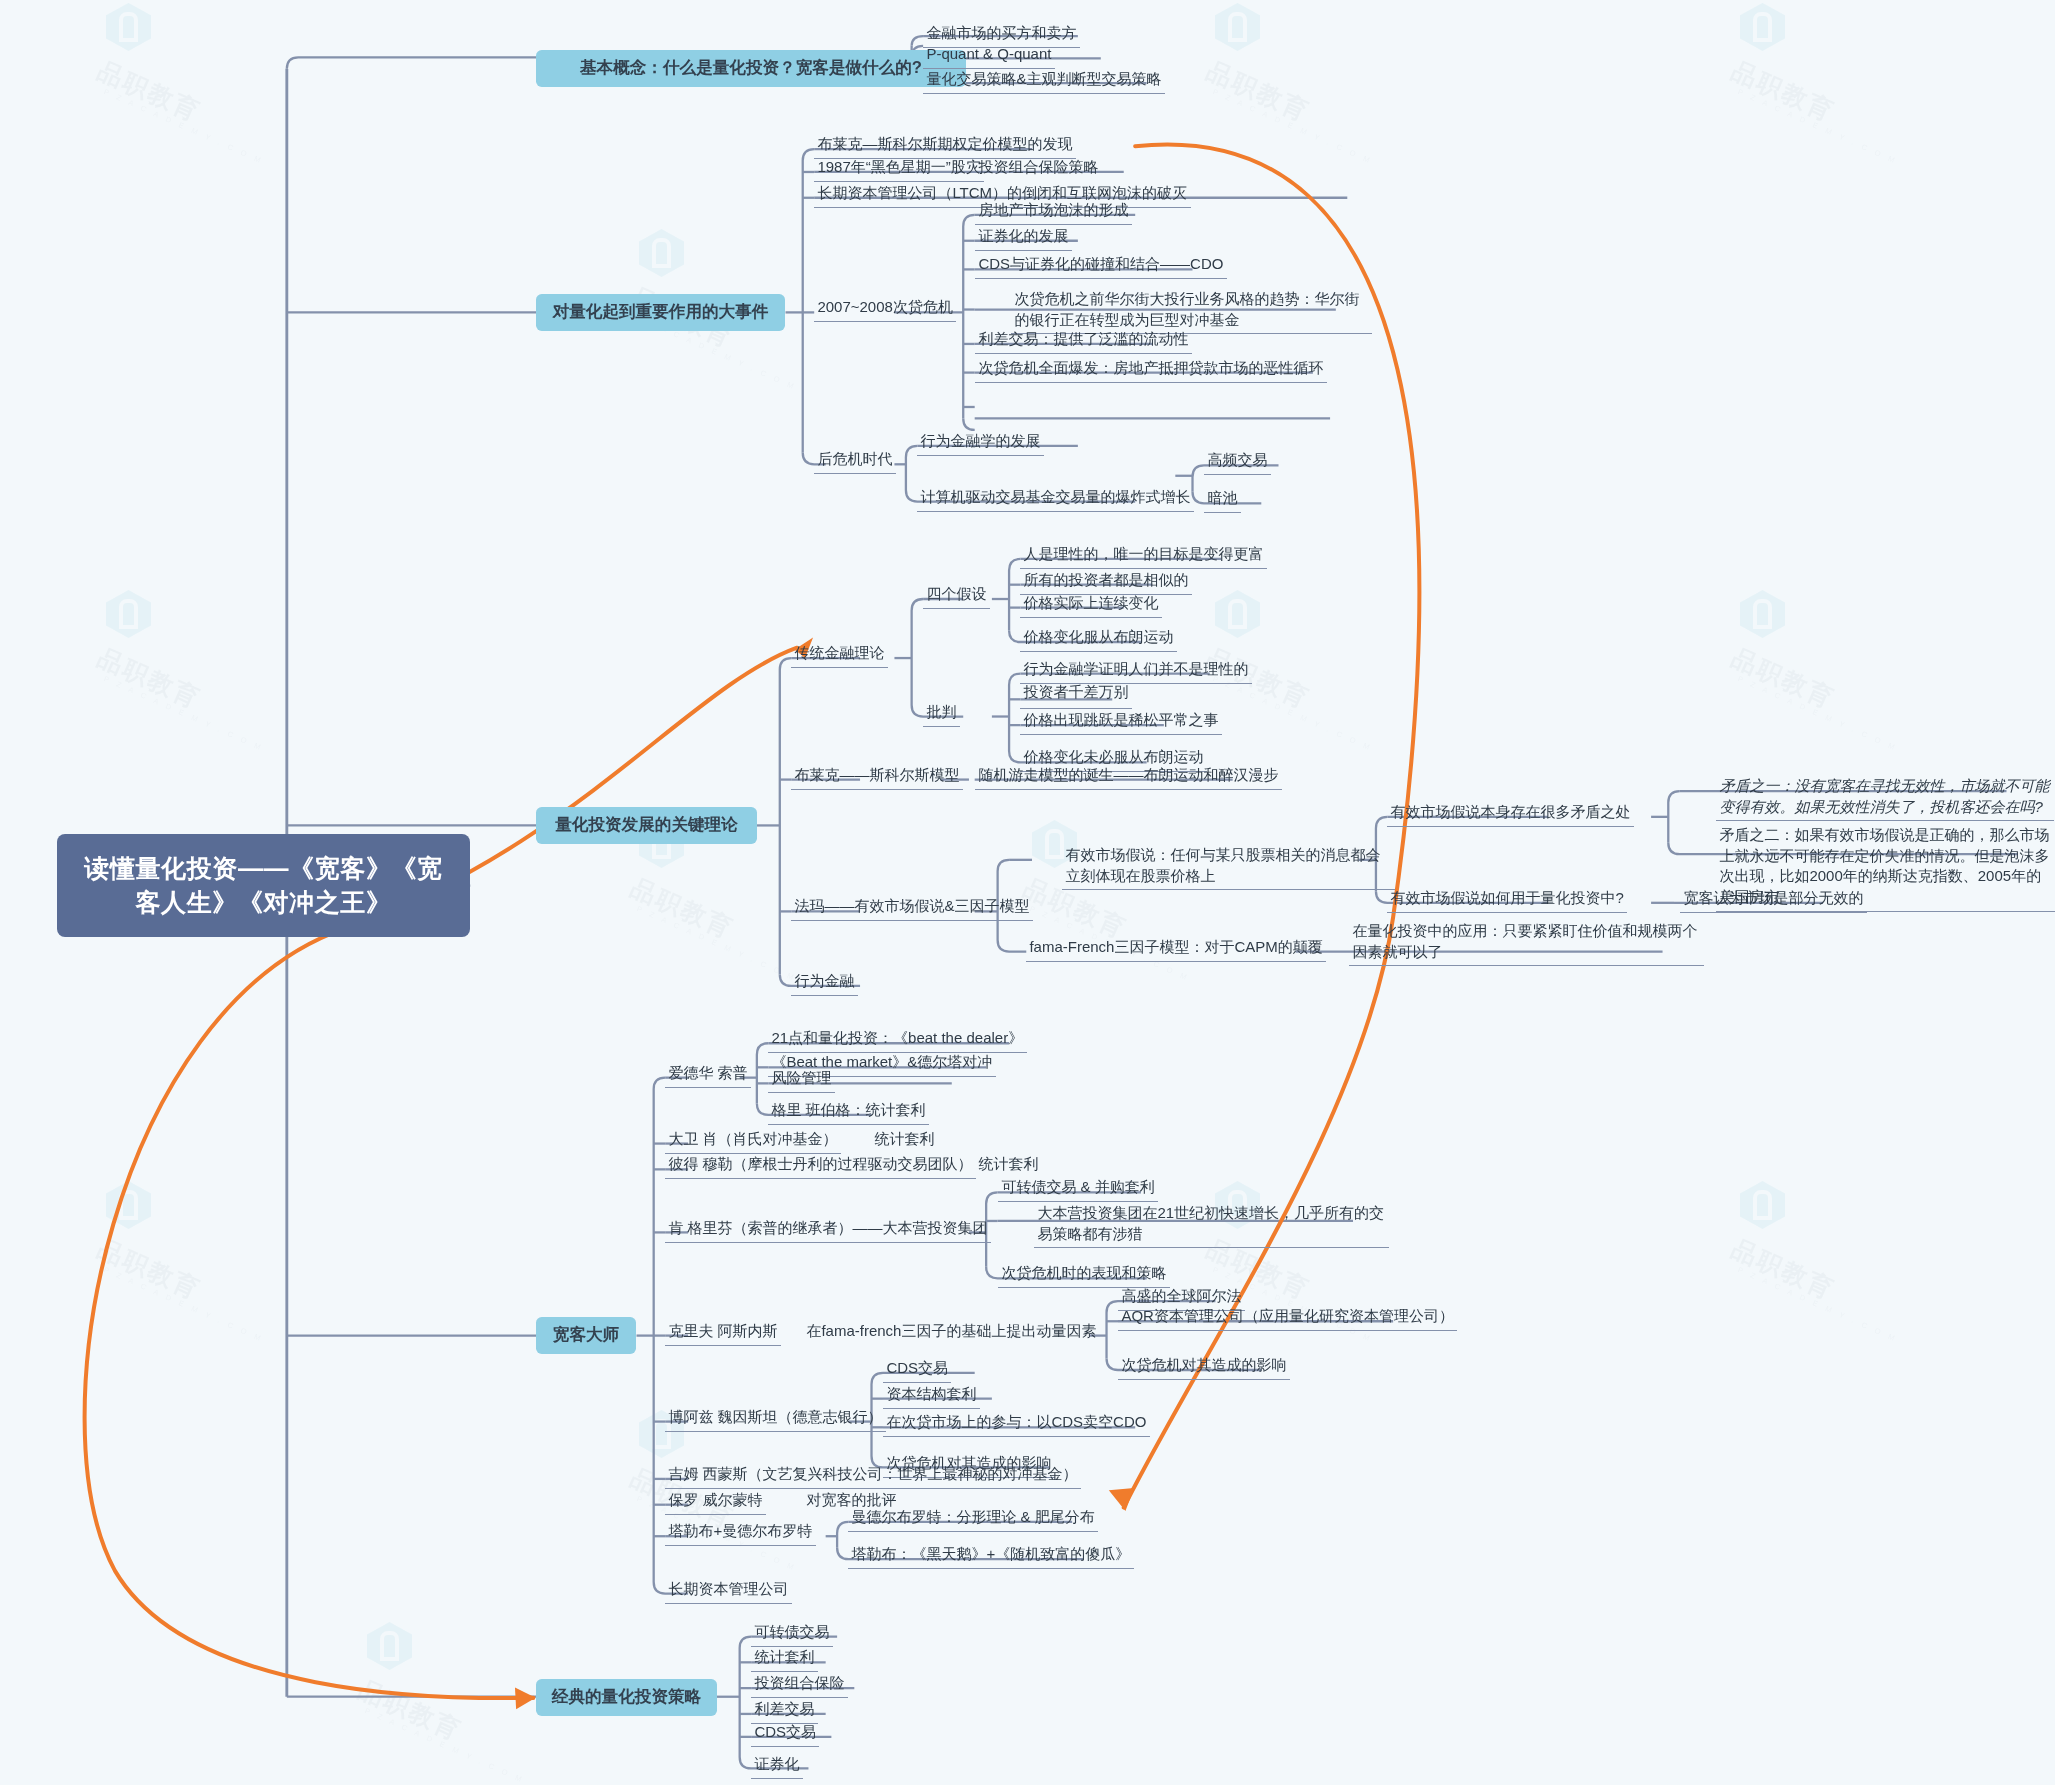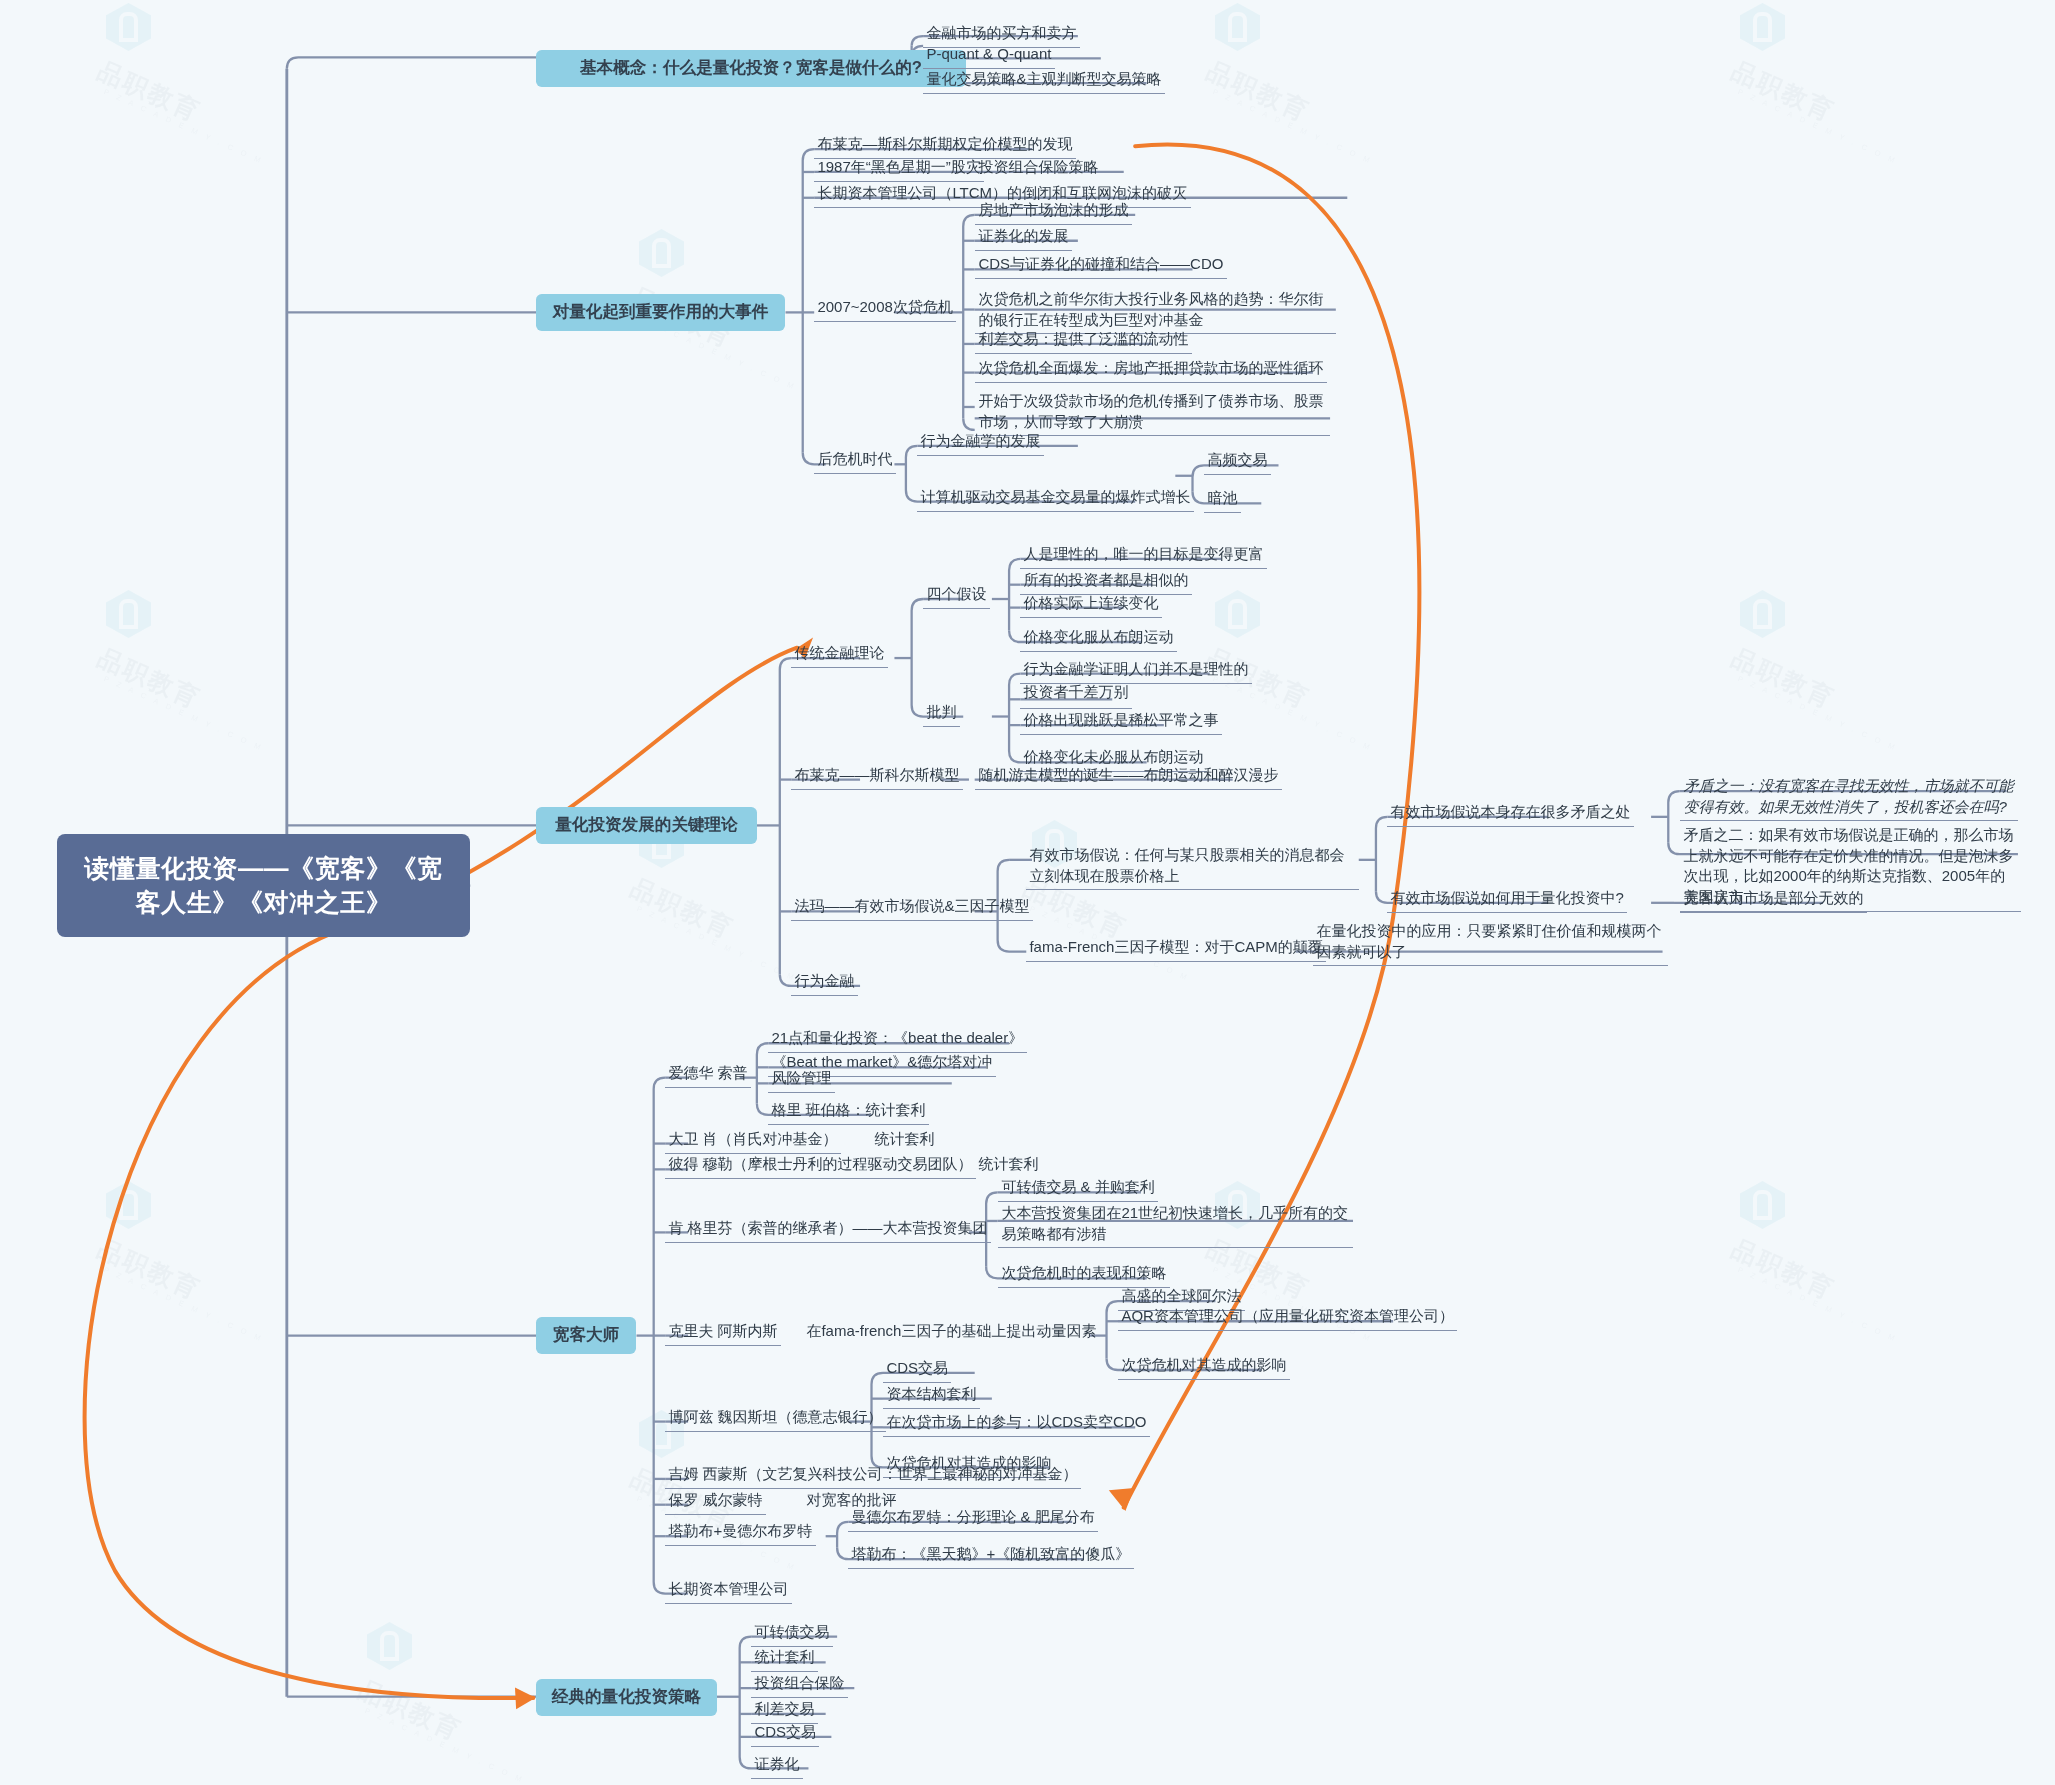--- a/index.html
+++ b/index.html
@@ -21,21 +21,21 @@
     background:#8fcfe4;color:#33414f;border-radius:5.7px;
     font-size:16.6px;line-height:1.25;font-weight:bold;
     display:flex;align-items:center;justify-content:center;
     padding:6.9px 12.6px;white-space:nowrap;
   }
   
   .leaf{
     color:#2f3b47;font-size:15px;line-height:1.38;
     padding:1.1px 3.4px 2.9px 3.4px;white-space:nowrap;
   }
-  .leaf.wrap{white-space:normal;}
+  .leaf.wrap{white-space:normal;margin-left:36px;}
   .leaf.nounder{border-bottom:none;}
   .ul{border-bottom:1.4px solid #8491ab;}
 
   
   .wm{position:absolute;pointer-events:none;user-select:none;opacity:.55;}
   .wm .logo{
     width:45px;height:48px;background:#dbeef4;
     clip-path:polygon(50% 0%,100% 26%,100% 74%,50% 100%,0% 74%,0% 26%);
     position:relative;
   }
@@ -344,21 +344,20 @@
   <div class="node leaf nounder" style="left:975px;top:156px;">投资组合保险策略</div>
   <div class="node leaf ul" style="left:814px;top:182px;">长期资本管理公司（LTCM）的倒闭和互联网泡沫的破灭</div>
 
   <div class="node leaf ul" style="left:814px;top:296px;">2007~2008次贷危机</div>
   <div class="node leaf ul" style="left:975px;top:199px;">房地产市场泡沫的形成</div>
   <div class="node leaf ul" style="left:975px;top:225px;">证券化的发展</div>
   <div class="node leaf ul" style="left:975px;top:253px;">CDS与证券化的碰撞和结合——CDO</div>
   <div class="node leaf ul wrap" style="left:975px;top:288px;width:361px;">次贷危机之前华尔街大投行业务风格的趋势：华尔街的银行正在转型成为巨型对冲基金</div>
   <div class="node leaf ul" style="left:975px;top:328px;">利差交易：提供了泛滥的流动性</div>
   <div class="node leaf ul" style="left:975px;top:357px;">次贷危机全面爆发：房地产抵押贷款市场的恶性循环</div>
-  <div class="node leaf ul wrap" style="left:975px;top:390px;width:355px;">开始于次级贷款市场的危机传播到了债券市场、股票市场，从而导致了大崩溃</div>
 
   <div class="node leaf ul" style="left:814px;top:448px;">后危机时代</div>
   <div class="node leaf ul" style="left:917px;top:430px;">行为金融学的发展</div>
   <div class="node leaf ul" style="left:917px;top:486px;">计算机驱动交易基金交易量的爆炸式增长</div>
   <div class="node leaf ul" style="left:1204px;top:449px;">高频交易</div>
   <div class="node leaf ul" style="left:1204px;top:487px;">暗池</div>
 
   <div class="node lvl1" style="left:536px;top:807px;width:221px;height:37px;">
     <span>量化投资发展的关键理论</span>
   </div>

